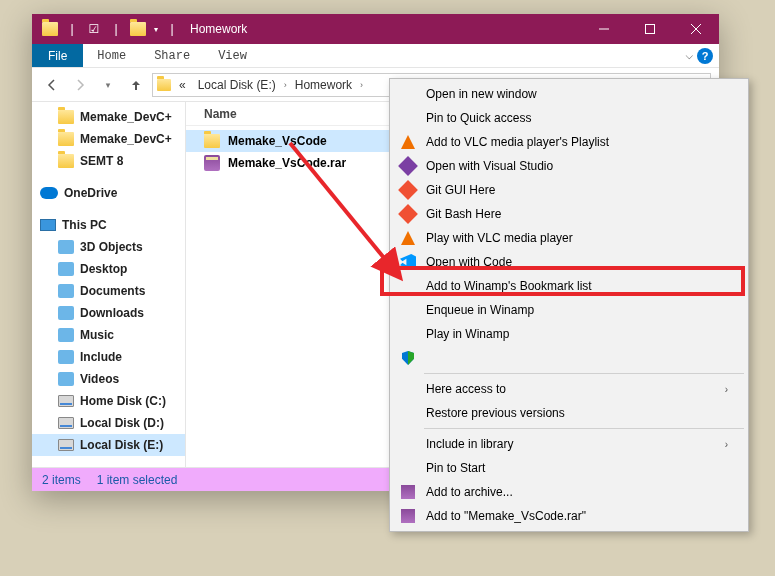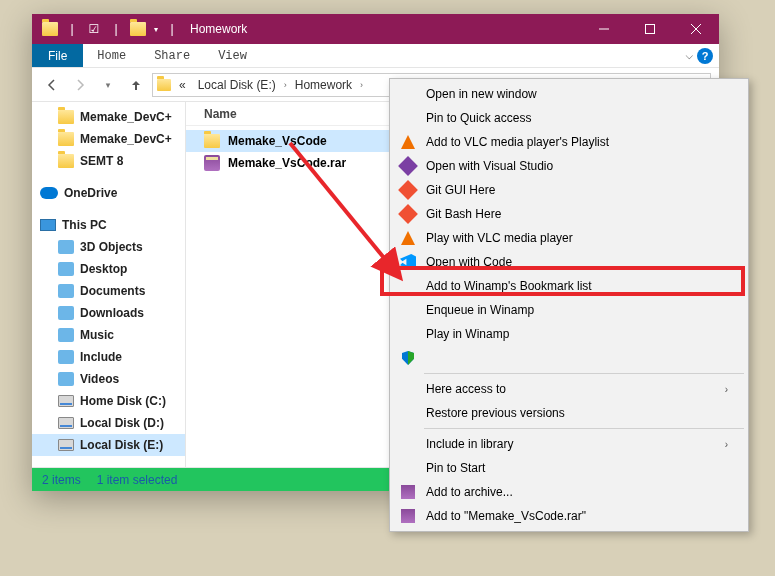--- a/index.html
+++ b/index.html
@@ -46,21 +46,21 @@
 .generic-ico { width:16px; height:14px; background:#6cb6e8; border-radius:2px; }
 
 .content { flex:1; background:#fff; position:relative; }
 .colheader { height:24px; border-bottom:1px solid #eee; display:flex; align-items:center; padding-left:18px; color:#444; gap:6px;}
 .files { padding:4px 0; }
 .file-row { display:flex; align-items:center; height:22px; padding-left:18px; gap:8px; }
 .file-row.sel { background:#cde8ff; }
 .rar-ico { width:16px; height:16px; background:linear-gradient(#8a4a9a,#b070c0); border-radius:2px; position:relative; }
 .rar-ico::after{content:"";position:absolute;top:2px;left:2px;right:2px;height:3px;background:#eedfa0;}
 
-.statusbar { position:absolute; left:0; right:0; bottom:0; height:24px; border-top:1px solid #e5e5e5; display:flex; align-items:center; padding:0 10px; gap:16px; color:#1a5aa8; background:#22c55e; }
+.statusbar { position:absolute; left:0; right:0; bottom:0; height:24px; border-top:1px solid #e5e5e5; display:flex; align-items:center; padding:0 10px; gap:16px; color:#1a5aa8; background:#f0abfc; }
 
 
 .ctxmenu { position:absolute; left:389px; top:78px; width:360px; background:#f2f2f2; border:1px solid #bcbcbc; box-shadow:3px 3px 8px rgba(0,0,0,0.25); padding:3px 2px; z-index:10; }
 .ctxmenu .mi { height:24px; display:flex; align-items:center; padding-left:34px; padding-right:18px; color:#000; position:relative; }
 .ctxmenu .mi .mico { position:absolute; left:8px; width:16px; height:16px; display:flex; align-items:center; justify-content:center; }
 .ctxmenu .mi .arrow { margin-left:auto; color:#555; font-size:10px; }
 .ctxmenu .sep { height:1px; background:#d0d0d0; margin:3px 2px 3px 32px; }
 .ctxmenu .mi.bold { font-weight:600; }
 
 

